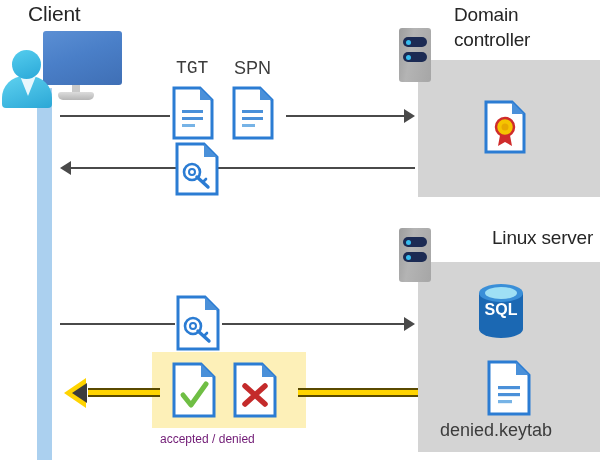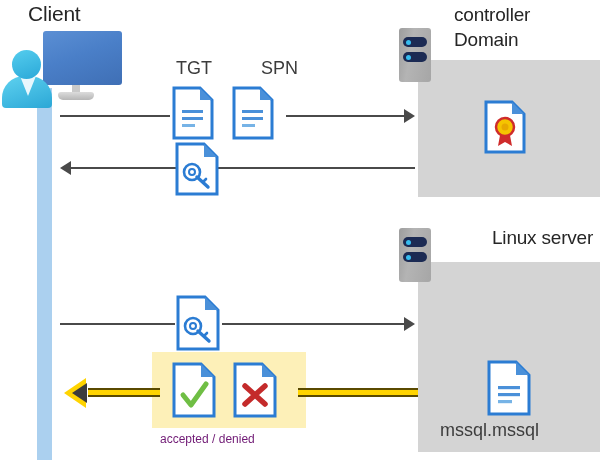--- a/index.html
+++ b/index.html
@@ -15,22 +15,22 @@
 
   
   .title-bold{
     font-weight:normal;
     color:#262626;
     letter-spacing:-0.2px;
   }
   #client-title{left:28px;top:2px;font-size:21px;}
   #dc-title{left:454px;top:2px;font-size:19px;line-height:25px;width:140px;}
   #linux-title{left:454px;top:225px;font-size:19px;line-height:25px;width:145px;margin-left:38px;}
-  #tgt-label{left:176px;top:58px;font-size:18px;color:#3c3c3c;}
-  #spn-label{left:234px;top:58px;font-size:18px;color:#3c3c3c;margin-left:27px;}
+  #tgt-label{left:176px;top:58px;font-size:18px;color:#3c3c3c;font-family:Liberation Mono, monospace;}
+  #spn-label{left:234px;top:58px;font-size:18px;color:#3c3c3c;}
   #accepted-label{left:143px;top:432px;font-size:12px;color:#701a75;margin-left:17px;}
   #keytab-label{left:440px;top:420px;font-size:18px;color:#3c3c3c;}
 
   
   .gray-panel{background:#d4d4d4;}
   #dc-panel{left:418px;top:60px;width:182px;height:137px;}
   #linux-panel{left:418px;top:262px;width:182px;height:190px;}
 
   
   #lifeline{left:37px;top:88px;width:15px;height:372px;background:#abd0ef;}
@@ -147,22 +147,22 @@
 
   <div class="abs rack" id="dc-rack">
     <div class="pill p1">
         <div class="dot"></div>
       </div>
     <div class="pill p2">
         <div class="dot"></div>
       </div>
   </div>
   <div class="abs title-bold" id="dc-title">
+    <div>Domain</div>
     <div>controller</div>
-    <div>Domain</div>
   </div>
 
   <div class="abs rack" id="linux-rack">
     <div class="pill p1">
         <div class="dot"></div>
       </div>
     <div class="pill p2">
         <div class="dot"></div>
       </div>
   </div>
@@ -171,31 +171,39 @@
   <div class="doc" style="left:484px;top:100px;width:42px;height:54px;">
     <svg viewBox="0 0 42 54">
       <path d="M2 2 H28 L40 14 V52 H2 Z" fill="#ffffff" stroke="#2b7cd3" stroke-width="3"></path>
       <path d="M28 2 L40 14 H28 Z" fill="#4a90d9"></path>
       <path d="M17 30 l-3 16 l7 -4 l7 4 l-3 -16 z" fill="#cf2b2b"></path>
       <circle cx="21" cy="27" r="9" fill="#f5c400" stroke="#cf2b2b" stroke-width="2.5"></circle>
       <circle cx="21" cy="27" r="3.5" fill="#e8a800"></circle>
     </svg>
   </div>
 
+  <div class="abs" id="sql-icon">
+    <svg viewBox="0 0 52 60">
+      <path d="M4 12 V48 c0 5 10 9 22 9 s22 -4 22 -9 V12 Z" fill="#1b68b3"></path>
+      <ellipse cx="26" cy="12" rx="22" ry="9" fill="#3a8fd8"></ellipse>
+      <ellipse cx="26" cy="12" rx="16" ry="6" fill="#9fe0f5"></ellipse>
+      <text x="26" y="34" font-family="Liberation Sans, sans-serif" font-size="16" font-weight="bold" fill="#ffffff" text-anchor="middle">SQL</text>
+    </svg>
+  </div>
 
   <div class="doc" style="left:487px;top:360px;width:44px;height:56px;">
     <svg viewBox="0 0 44 56">
       <path d="M2 2 H29 L42 15 V54 H2 Z" fill="#ffffff" stroke="#2b7cd3" stroke-width="3"></path>
       <path d="M29 2 L42 15 H29 Z" fill="#4a90d9"></path>
       <rect x="11" y="26" width="22" height="3.2" fill="#4a90d9"></rect>
       <rect x="11" y="33" width="22" height="3.2" fill="#4a90d9"></rect>
       <rect x="11" y="40" width="14" height="3.2" fill="#76b3e6"></rect>
     </svg>
   </div>
-  <div class="abs" id="keytab-label">mssql.mssql</div>
+  <div class="abs" id="keytab-label">denied.keytab</div>
 
   <div class="abs line-dark" style="left:60px;top:115px;width:110px;"></div>
   <div class="abs line-dark" style="left:286px;top:115px;width:120px;"></div>
   <div class="abs head-dark-right" style="left:404px;top:109px;"></div>
 
   <div class="doc" style="left:172px;top:86px;width:42px;height:54px;">
     <svg viewBox="0 0 42 54">
       <path d="M2 2 H28 L40 14 V52 H2 Z" fill="#ffffff" stroke="#2b7cd3" stroke-width="3"></path>
       <path d="M28 2 L40 14 H28 Z" fill="#4a90d9"></path>
       <rect x="10" y="24" width="21" height="3" fill="#4a90d9"></rect>

